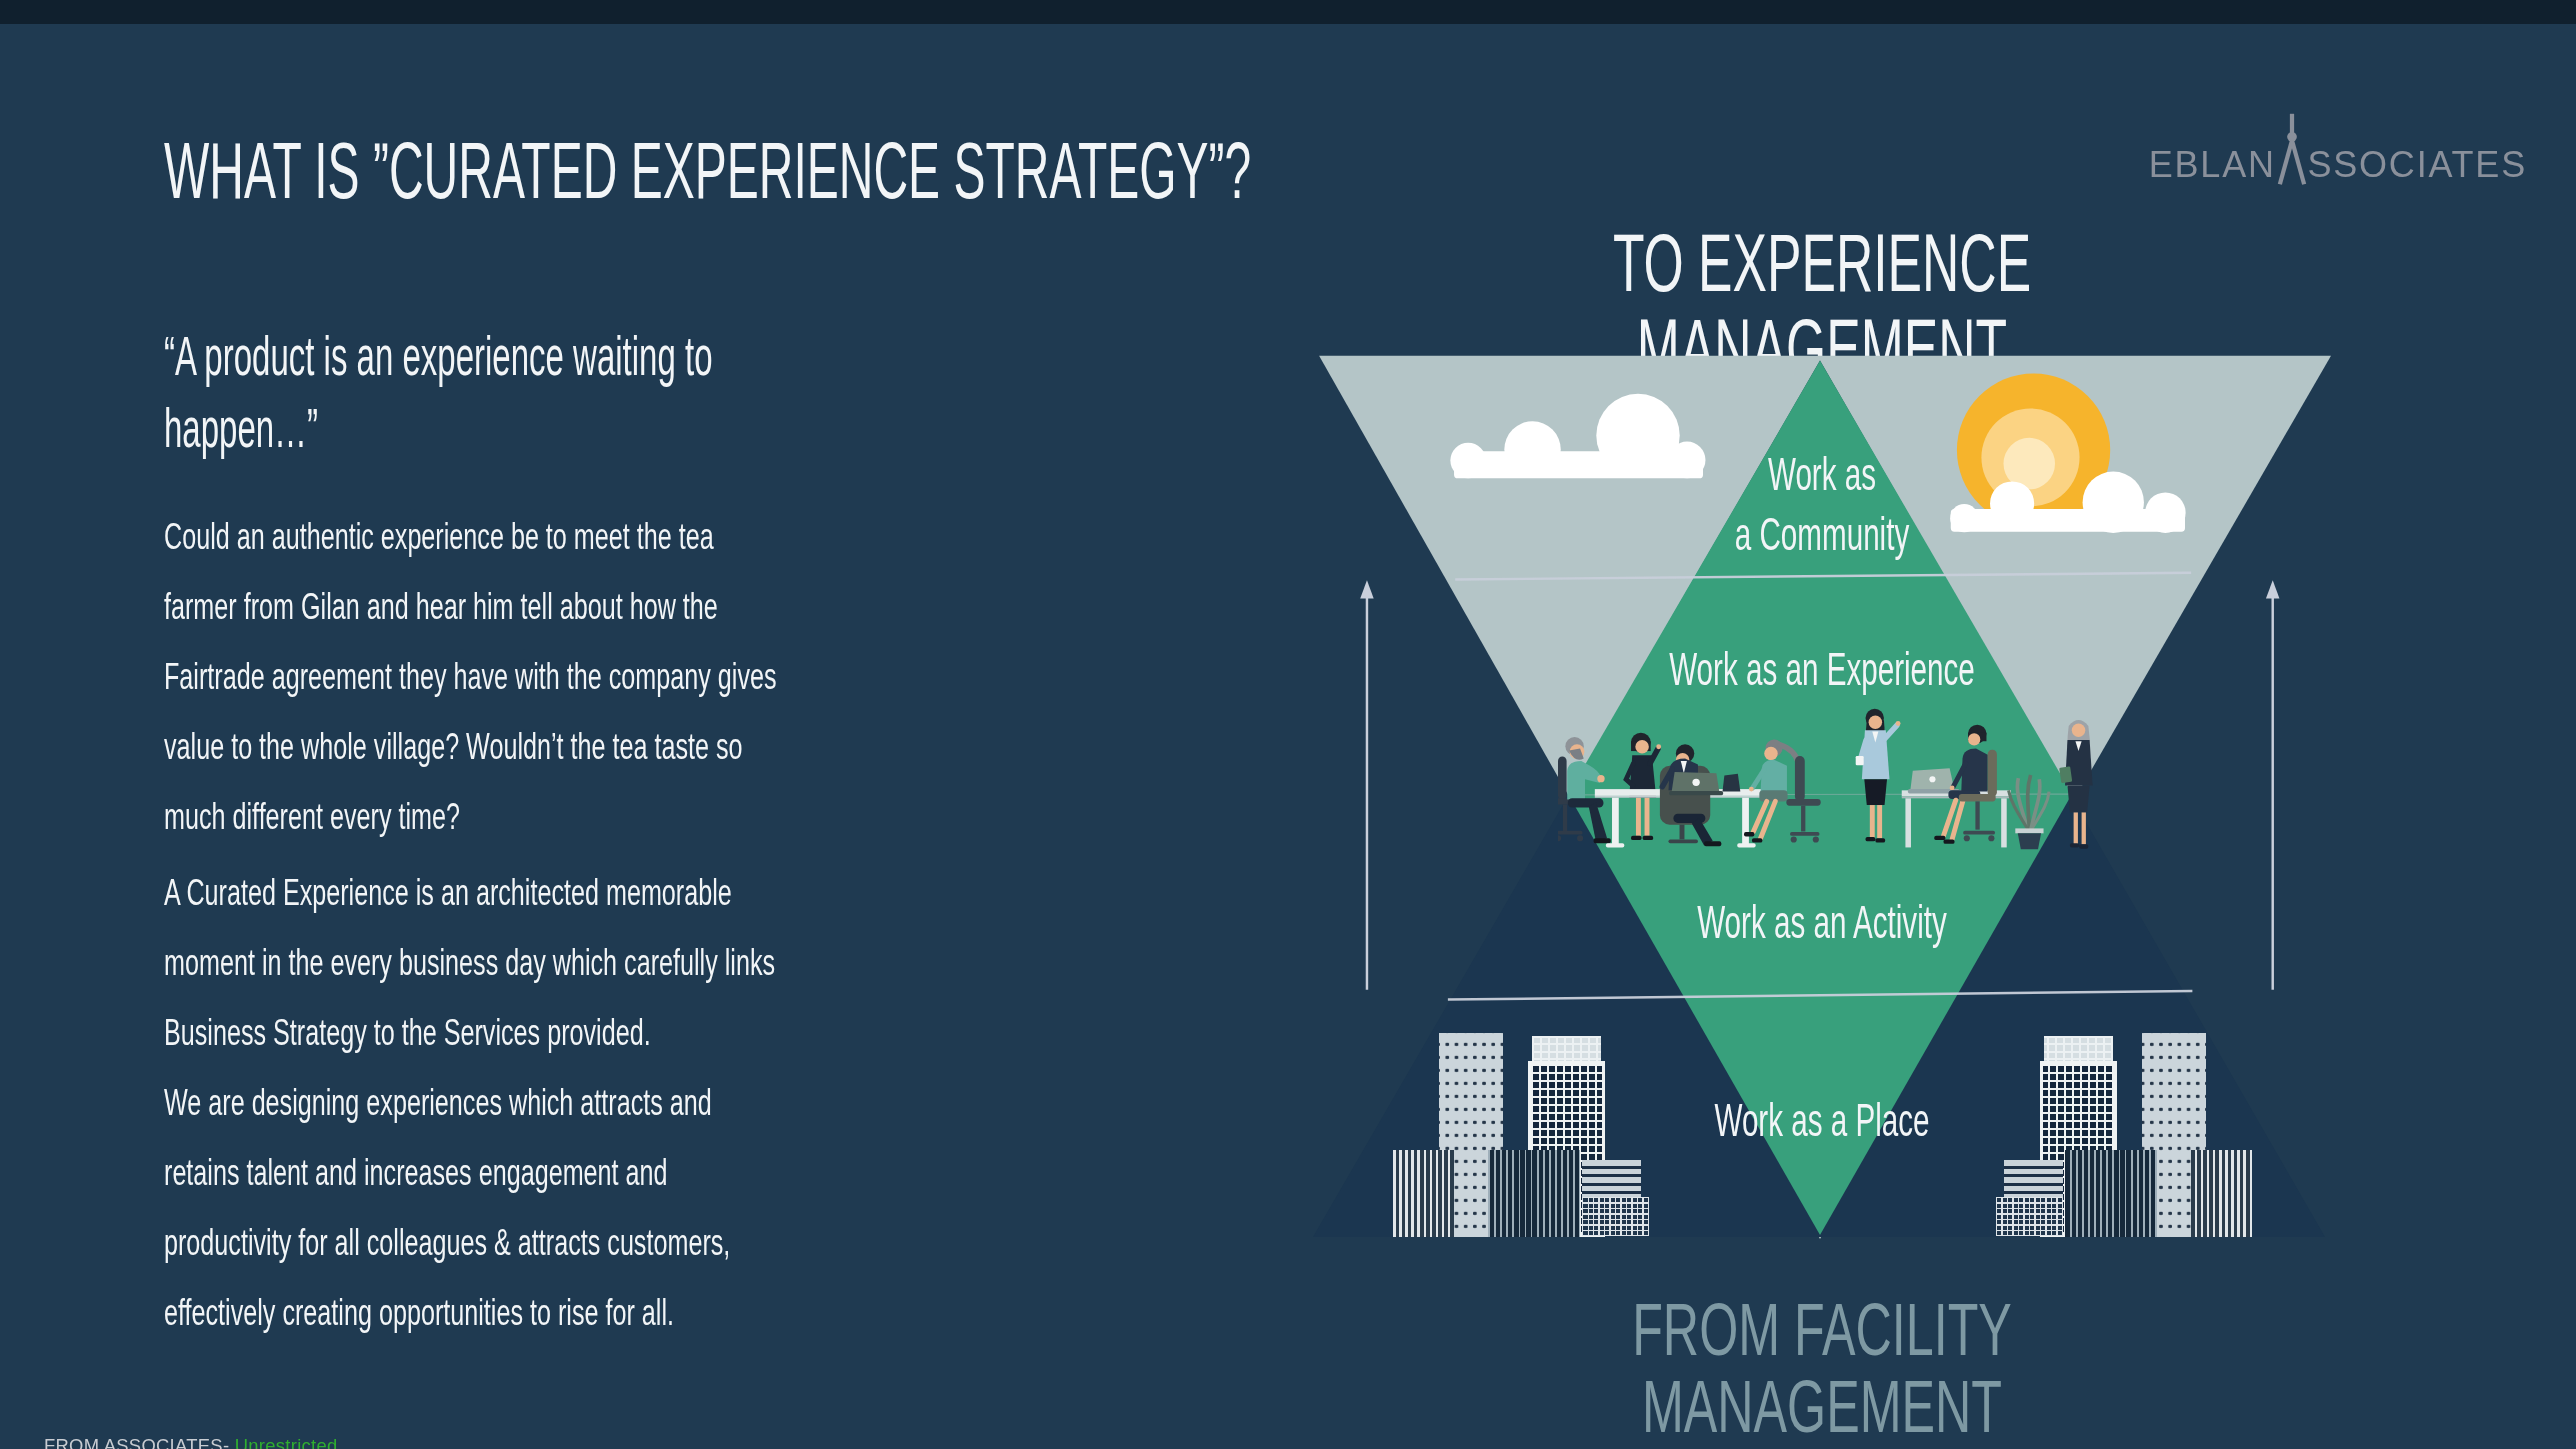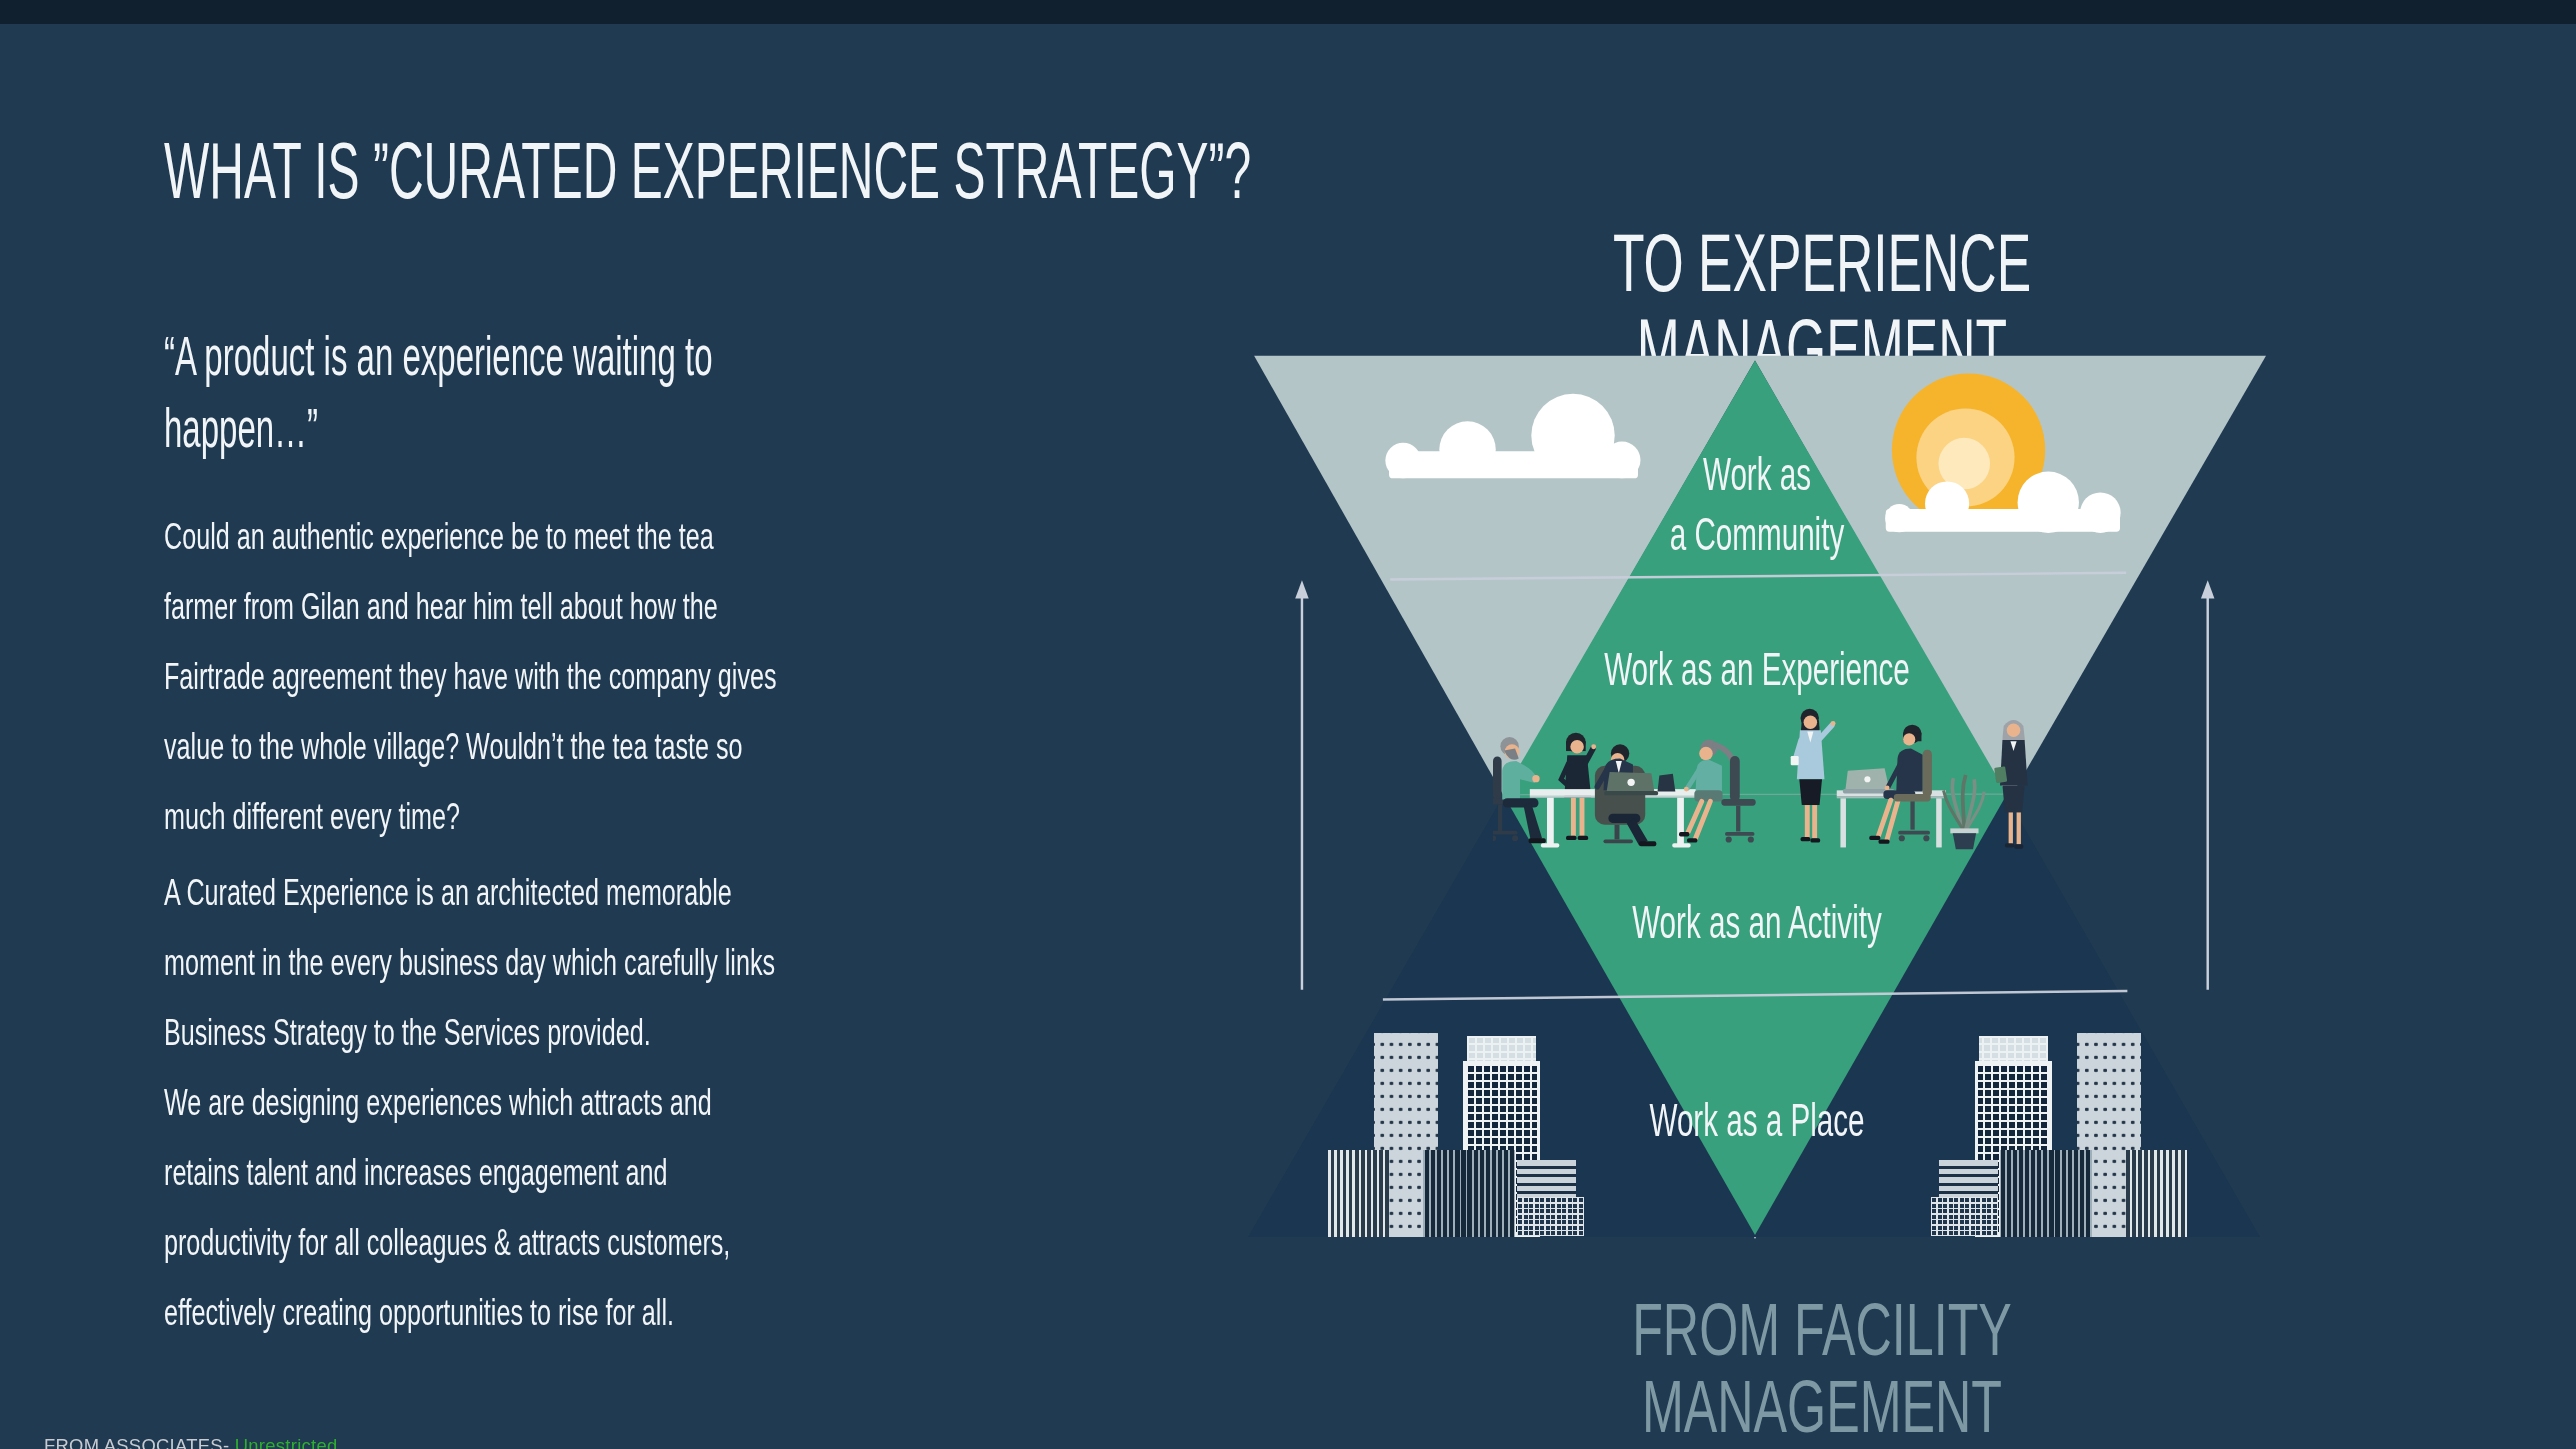--- a/index.html
+++ b/index.html
@@ -32,21 +32,21 @@
   .logo .word{line-height:36px;}
   .logo svg{display:block;margin:0 -1.2px -2.5px -1.2px;}
 
   
   .head-to{position:absolute;left:1313px;top:196px;width:1018px;font-size:82px;line-height:85px;
            color:var(--textWhite,#F4F7F8);text-align:center;transform:scaleX(0.63);transform-origin:50% 0;}
   .head-from{position:absolute;left:1313px;top:1267px;width:1018px;font-size:75px;line-height:77px;
            color:var(--fromLabel,#7E99A3);text-align:center;transform:scaleX(0.67);transform-origin:50% 0;}
 
   
-  #diagram{position:absolute;left:1248px;top:328px;width:1018px;height:890px;}
+  #diagram{position:absolute;left:1313px;top:328px;width:1018px;height:890px;}
   #diagram .layer{position:absolute;inset:0;}
   .tri-light{background:var(--triLight,#B4C5C7);
      clip-path:polygon(6.1px 3.7px,1018px 3.7px,507px 887px);z-index:1;}
   .tri-dark{background:var(--triDark,#1B3650);
      clip-path:polygon(507px 8.6px,1012px 885px,0px 885px);z-index:2;}
   .green-diamond{background:var(--green,#38A07C);
      clip-path:polygon(507px 8.6px,759px 442px,507px 883px,255px 442px);z-index:3;}
   svg.decor{position:absolute;inset:0;z-index:4;}
   .people{position:absolute;left:245px;top:340px;width:577px;height:166px;z-index:6;}
 
@@ -93,20 +93,30 @@
 value to the whole village? Wouldn’t the tea taste so
 much different every time?</div>
   <div class="para para2 cond">A Curated Experience is an architected memorable
 moment in the every business day which carefully links
 Business Strategy to the Services provided.
 We are designing experiences which attracts and
 retains talent and increases engagement and
 productivity for all colleagues &amp; attracts customers,
 effectively creating opportunities to rise for all.</div>
 
+  <div class="logo">
+    <span class="word">EBLAN</span>
+    <svg width="34" height="74" viewBox="0 0 56 120">
+      <line x1="28" y1="2" x2="28" y2="34" stroke="#8A909B" stroke-width="7"></line>
+      <circle cx="28" cy="40" r="8" fill="#8A909B"></circle>
+      <line x1="28" y1="46" x2="8" y2="118" stroke="#8A909B" stroke-width="7"></line>
+      <line x1="28" y1="46" x2="48" y2="118" stroke="#8A909B" stroke-width="7"></line>
+    </svg>
+    <span class="word">SSOCIATES</span>
+  </div>
 
   <div class="head-to">TO EXPERIENCE MANAGEMENT</div>
   <div class="head-from">FROM FACILITY MANAGEMENT</div>
 
   <div id="diagram">
     <div class="layer tri-light"></div>
     <div class="layer tri-dark"></div>
     <div class="layer green-diamond"></div>
 
     <svg class="decor" viewBox="0 0 1660 1450">

